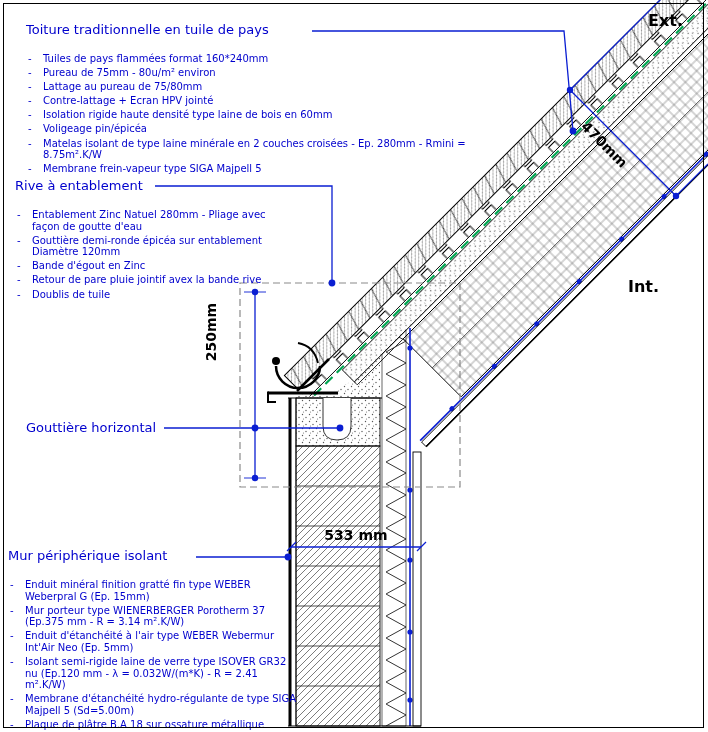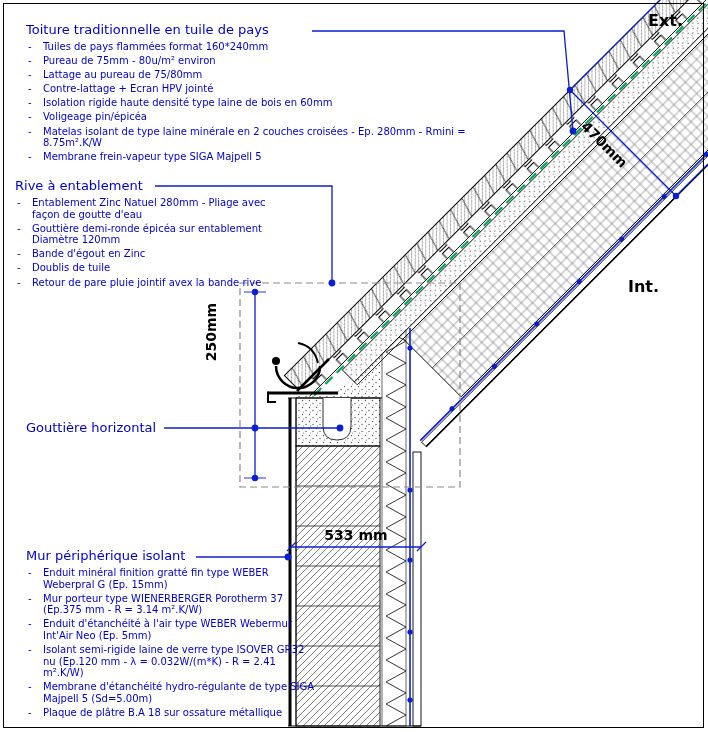--- a/index.html
+++ b/index.html
@@ -2,21 +2,21 @@
 <html><head>
 <meta charset="utf-8">
 <style>
   *{margin:0;padding:0;box-sizing:border-box}
   html,body{width:708px;height:732px;background:#fff;overflow:hidden}
   body{position:relative;font-family:"DejaVu Sans","Liberation Sans",sans-serif}
   .frame{position:absolute;left:3px;top:3px;width:701px;height:725px;border:1.4px solid #000;pointer-events:none}
   svg.draw{position:absolute;left:0;top:0}
   .sec{position:absolute;color:#0000cd}
   .sec-title{font-weight:normal;font-size:13px;color:#0000cd}
-  .sec ul{list-style:none;margin-top:4px}
+  .sec ul{list-style:none;margin-top:16px}
   .sec li{position:relative;padding-left:17px;font-size:10px;line-height:1.16;margin-bottom:2.5px;color:#0000cd}
   .sec li::before{content:"-";position:absolute;left:2px;top:0}
   .dimtext{font-weight:bold;font-size:14px;fill:#000}
   .poslabel{font-weight:bold;font-size:16px;fill:#000}
 </style>
 </head>
 <body>
 
 <svg class="draw" width="708" height="732" viewBox="0 0 708 732">
   <defs>
@@ -168,30 +168,30 @@
     <li>Membrane frein-vapeur type SIGA Majpell 5</li>
   </ul>
 </div>
 
 <div class="sec" style="left:15px;top:178px;width:272px">
   <div class="sec-title">Rive à entablement</div>
   <ul>
     <li>Entablement Zinc Natuel 280mm - Pliage avec façon de goutte d'eau</li>
     <li>Gouttière demi-ronde épicéa sur entablement Diamètre 120mm</li>
     <li>Bande d'égout en Zinc</li>
+    <li>Retour de pare pluie jointif avex la bande rive</li>
     <li>Doublis de tuile</li>
-    <li>Retour de pare pluie jointif avex la bande rive</li>
   </ul>
 </div>
 
 <div class="sec" style="left:26px;top:420px">
   <div class="sec-title">Gouttière horizontal</div>
 </div>
 
-<div class="sec" style="left:26px;top:548px;width:292px">
+<div class="sec" style="left:8px;top:548px;width:292px">
   <div class="sec-title">Mur périphérique isolant</div>
   <ul>
     <li>Enduit minéral finition gratté fin type WEBER Weberpral G (Ep. 15mm)</li>
     <li>Mur porteur type WIENERBERGER Porotherm 37 (Ep.375 mm - R = 3.14 m².K/W)</li>
     <li>Enduit d'étanchéité à l'air type WEBER Webermur Int'Air Neo (Ep. 5mm)</li>
     <li>Isolant semi-rigide laine de verre type ISOVER GR32 nu (Ep.120 mm - λ = 0.032W/(m*K) - R = 2.41 m².K/W)</li>
     <li>Membrane d'étanchéité hydro-régulante de type SIGA Majpell 5 (Sd=5.00m)</li>
     <li>Plaque de plâtre B.A 18 sur ossature métallique</li>
   </ul>
 </div>

